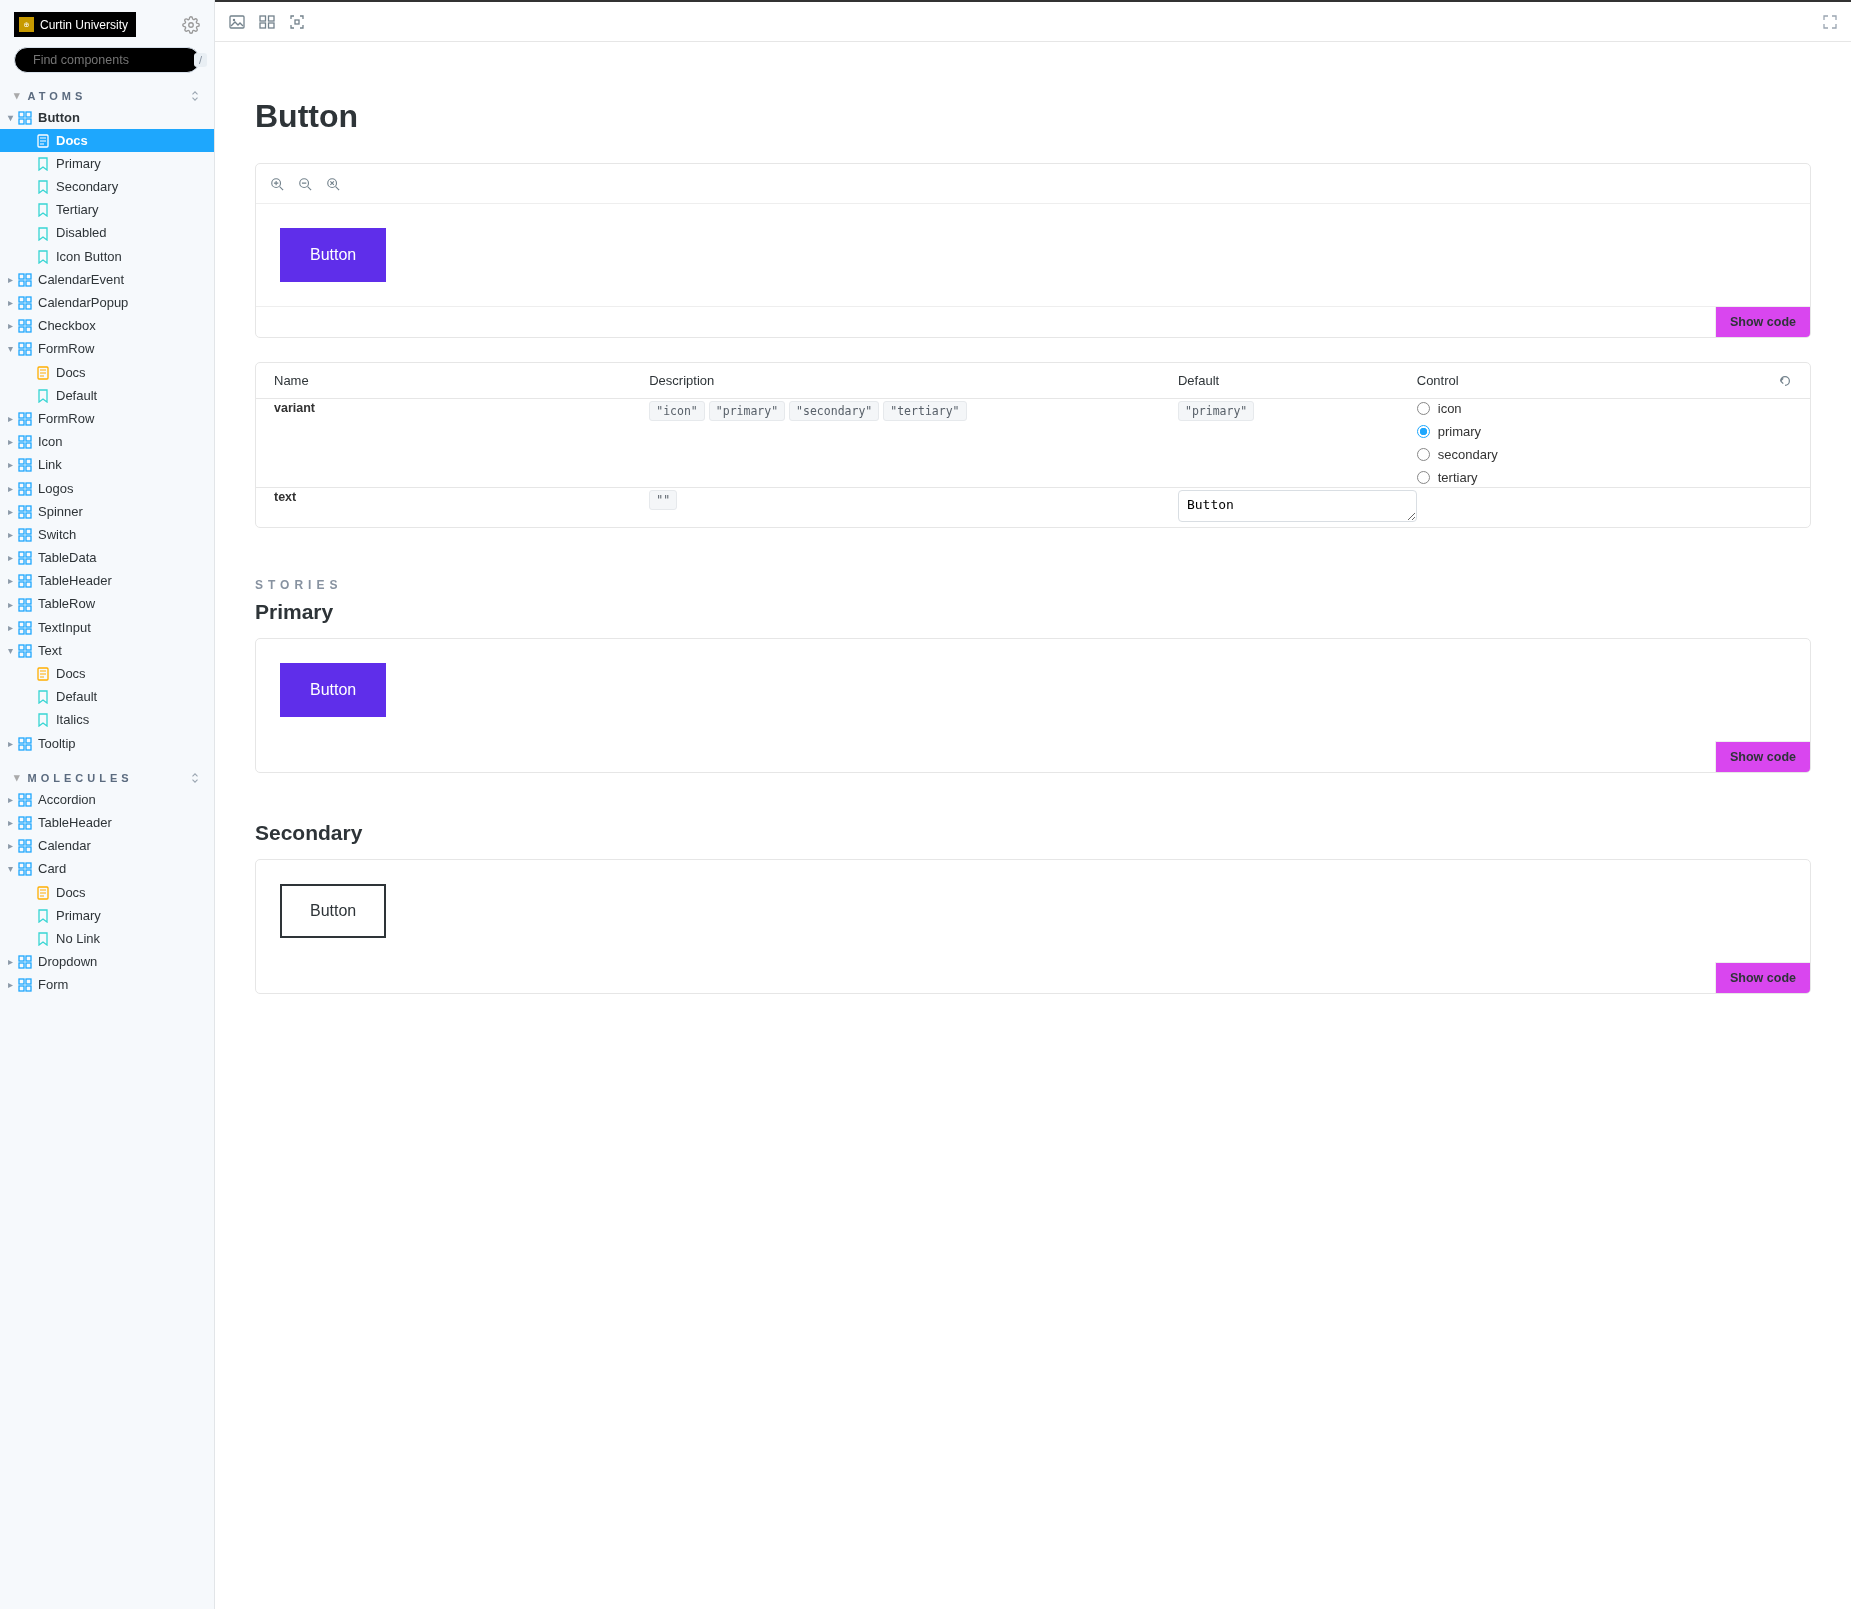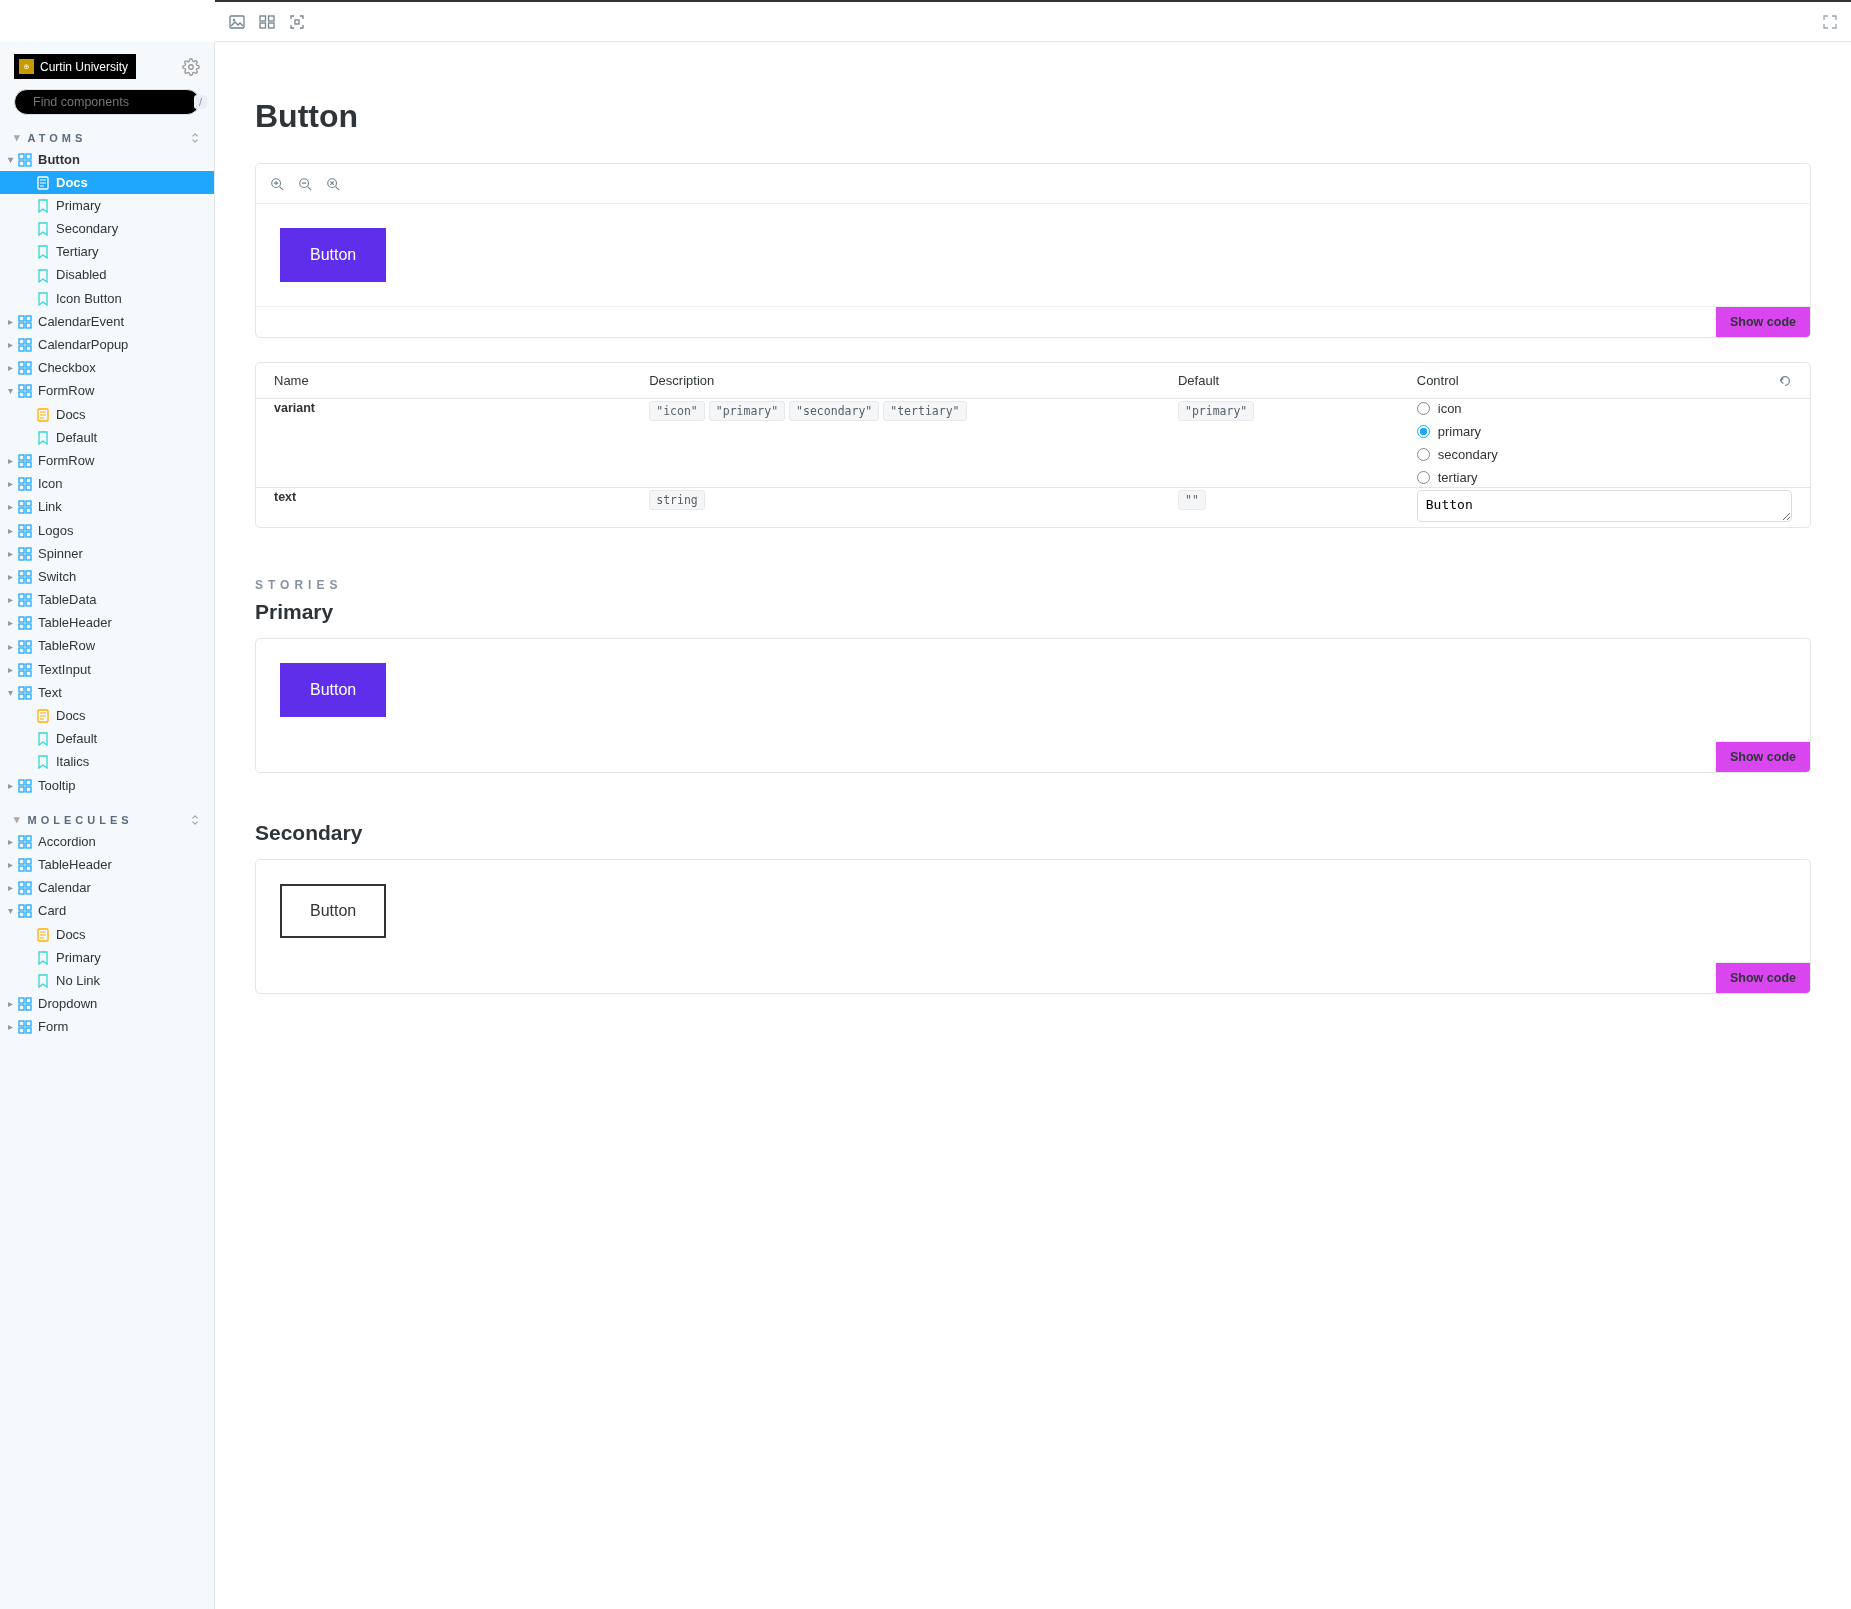--- a/index.html
+++ b/index.html
@@ -1,20 +1,20 @@
 <!DOCTYPE html>
 <html><head>
 <meta charset="utf-8">
 <style>
 * { box-sizing: border-box; margin: 0; padding: 0; }
 body { font-family: -apple-system, BlinkMacSystemFont, "Segoe UI", Helvetica, Arial, sans-serif; font-size: 13px; color: #333; background: #fff; overflow: hidden; }
 .app { display: flex; height: 100vh; }
 
 
-.sidebar { width: 215px; min-width: 215px; background: #f6f9fc; border-right: 1px solid rgba(0,0,0,0.08); display: flex; flex-direction: column; overflow-y: auto; margin-top: 42px; }
+.sidebar { width: 215px; min-width: 215px; background: #f6f9fc; border-right: 1px solid rgba(0,0,0,0.08); display: flex; flex-direction: column; overflow-y: auto; }
 .sidebar-top { padding: 12px 14px 10px 14px; display: flex; align-items: center; justify-content: space-between; }
 .brand { display: inline-flex; align-items: center; background: #000; color: #fff; padding: 5px 8px 5px 5px; font-weight: 500; font-size: 12px; }
 .brand-logo { width: 15px; height: 15px; background: #c79a00; margin-right: 6px; display: inline-flex; align-items: center; justify-content: center; font-size: 7px; color: #fff; }
 .gear { width: 18px; height: 18px; color: #999; }
 .search-wrap { padding: 0 14px 10px; }
 .search-box { display: flex; align-items: center; background: #000000; border: 1px solid #d9e2ec; border-radius: 18px; padding: 5px 8px 5px 12px; }
 .search-box input { flex: 1; border: none; outline: none; font-size: 12.5px; color: #888; background: transparent; }
 .key-hint { background: #e9eff4; color: #8792a0; border-radius: 3px; padding: 1px 5px; font-size: 11px; }
 .search-icon { width: 13px; height: 13px; color: #999; margin-right: 6px; }
 
@@ -520,21 +520,20 @@
                   </label>
                   <label>
                     <span class="radio-dot"></span>
                     <span>tertiary</span>
                   </label>
                 </div>
               </div>
             </div>
             <div class="args-row">
               <div class="name">text</div>
-              <div><span class="code-pill">string</span></div>
               <div><span class="code-pill">""</span></div>
               <div><textarea class="text-input" style="">Button</textarea></div>
             </div>
           </div>
       </div>
 
       <div class="stories-label">STORIES</div>
       <div id="stories">
           <h2 class="story-title">Primary</h2>
           <div class="preview-card simple-card">

